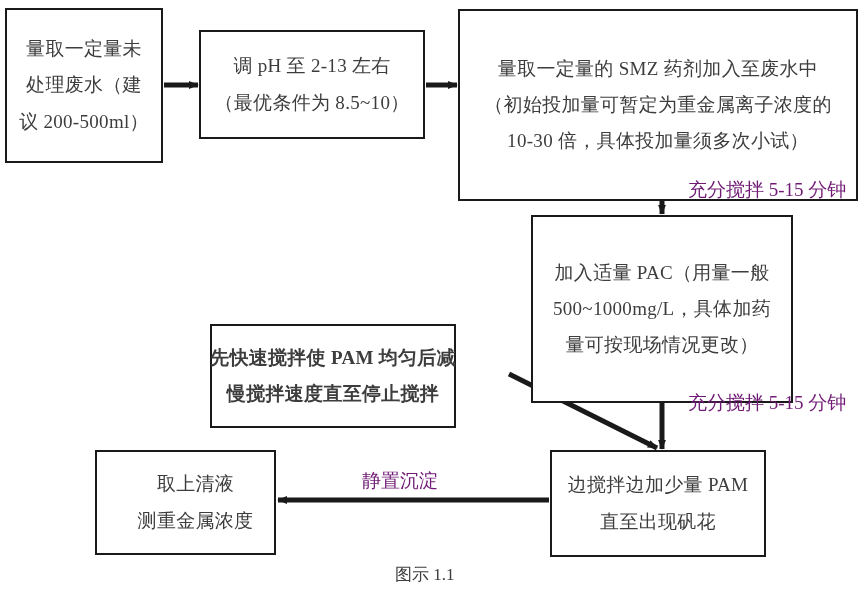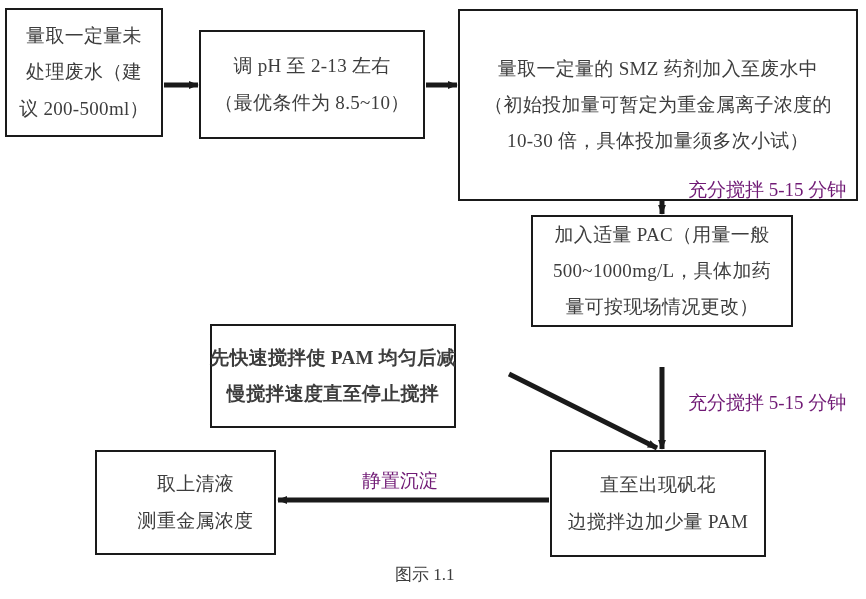--- a/index.html
+++ b/index.html
@@ -48,24 +48,24 @@
     background: transparent;
   }
   .caption {
     position: absolute;
     white-space: nowrap;
     color: #3d3d3d;
     z-index: 3;
   }
 
   
-  #node-sample      { left: 5px;   top: 8px;   width: 158px; height: 129px; font-size: 19px; }
+  #node-sample      { left: 5px;   top: 8px;   width: 158px; height: 155px; font-size: 19px; }
   #node-ph          { left: 199px; top: 30px;  width: 226px; height: 109px; font-size: 19px; }
   #node-smz         { left: 458px; top: 9px;   width: 400px; height: 192px; font-size: 19px; }
-  #node-pac         { left: 531px; top: 215px; width: 262px; height: 112px; font-size: 19px; }
+  #node-pac         { left: 531px; top: 215px; width: 262px; height: 188px; font-size: 19px; }
   #node-pam-stir    { left: 210px; top: 324px; width: 246px; height: 104px; font-size: 19px; font-weight: bold; }
   #node-supernatant { left: 95px;  top: 450px; width: 181px; height: 105px; font-size: 19px; padding-left: 20px; }
   #node-pam-add     { left: 550px; top: 450px; width: 216px; height: 107px; font-size: 19px; }
 
   
   #label-stir-1 { left: 688px; top: 177px; font-size: 19px; }
   #label-stir-2 { left: 688px; top: 390px; font-size: 19px; }
   #label-settle { left: 362px; top: 468px; font-size: 19px; }
   #caption-main { left: 395px; top: 563px; font-size: 17px; }
 </style>
@@ -119,21 +119,21 @@
   <span class="line">先快速搅拌使 PAM 均匀后减</span>
   <span class="line">慢搅拌速度直至停止搅拌</span>
 </div>
 
 <div class="node" id="node-supernatant">
   <span class="line">取上清液</span>
   <span class="line">测重金属浓度</span>
 </div>
 
 <div class="node" id="node-pam-add">
+  <span class="line">边搅拌边加少量 PAM</span>
   <span class="line">直至出现矾花</span>
-  <span class="line">边搅拌边加少量 PAM</span>
 </div>
 
 <div class="edge-label" id="label-stir-1">充分搅拌 5-15 分钟</div>
 <div class="edge-label" id="label-stir-2">充分搅拌 5-15 分钟</div>
 <div class="edge-label" id="label-settle">静置沉淀</div>
 
 <div class="caption" id="caption-main">图示 1.1</div>
 
 </body></html>

